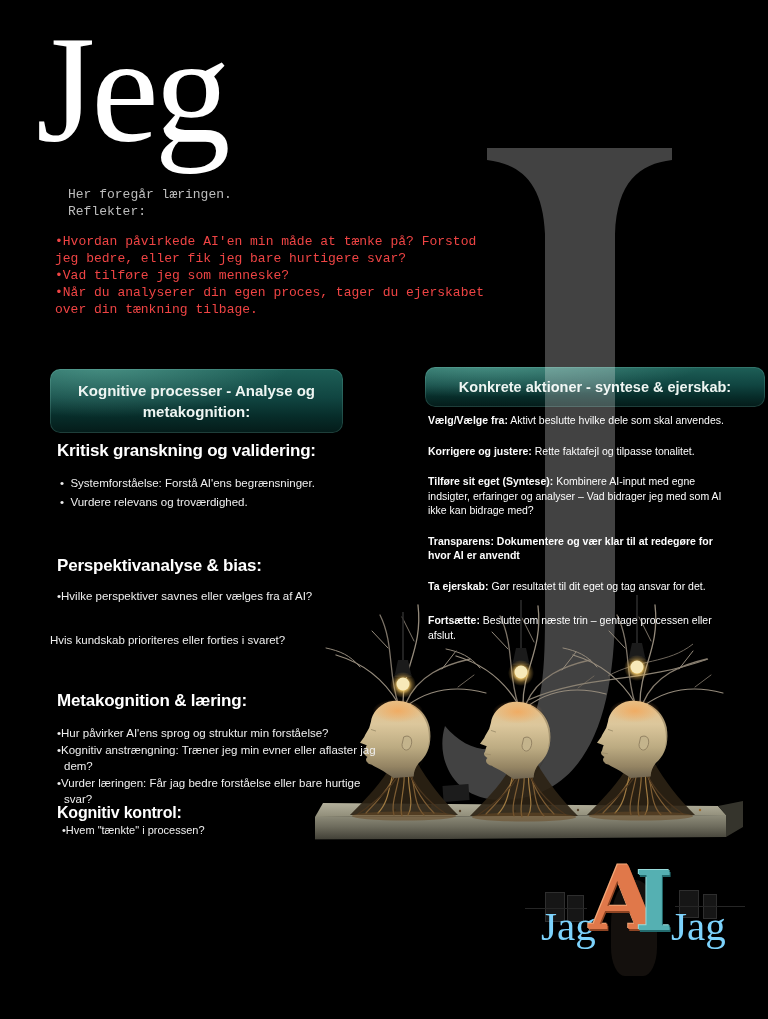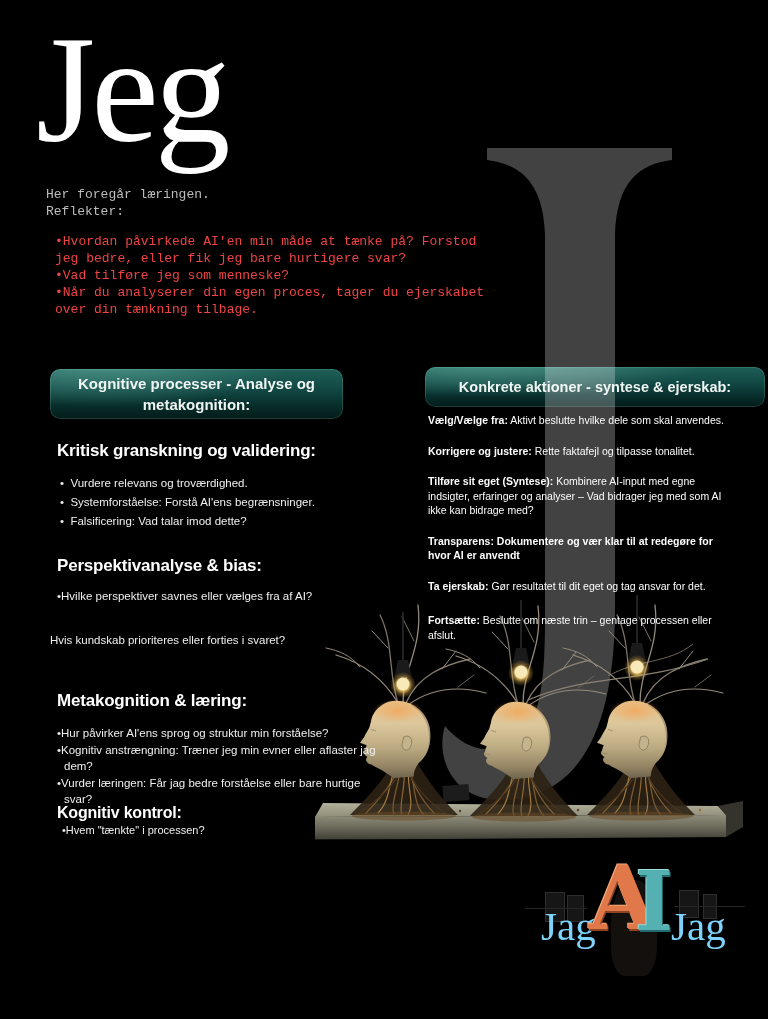--- a/index.html
+++ b/index.html
@@ -6,31 +6,31 @@
   body{position:relative;width:768px;height:1019px;overflow:hidden;
        font-family:"Liberation Sans",sans-serif;color:#fff;}
   .abs{position:absolute;}
 
   
   .title{left:36px;top:14px;z-index:4;font-family:"Liberation Serif",serif;
          font-size:152px;line-height:1;letter-spacing:-4px;color:#fff;font-weight:400;}
 
   
   .mono{font-family:"Liberation Mono",monospace;font-size:13px;line-height:17px;color:#bdbdbd;z-index:4;}
-  .intro{left:46px;top:186px;}
+  .intro{left:68px;top:186px;}
   .mono-bullets{left:55px;top:233px;width:436px;color:#ef4444;}
   .mono-bullets div{margin:0;}
 
   
   .bar{z-index:1;border-radius:10px;display:flex;align-items:center;justify-content:center;
        text-align:center;font-weight:bold;color:#eef5f2;
        background:radial-gradient(ellipse at 18% -10%, rgba(125,205,188,0.45), rgba(125,205,188,0) 55%),
                   linear-gradient(180deg,#1e5f57 0%, #104541 45%, #072c29 75%, #041b19 100%);
        box-shadow:0 0 0 1px rgba(150,220,205,0.18) inset, 0 2px 6px rgba(0,0,0,0.8);}
-  .bar-left{left:50px;top:369px;width:293px;height:50px;font-size:15px;line-height:21px;padding:2px 12px;box-sizing:border-box;}
+  .bar-left{left:50px;top:369px;width:293px;height:64px;font-size:15px;line-height:21px;padding:2px 12px;box-sizing:border-box;}
   .bar-right{left:425px;top:367px;width:340px;height:40px;font-size:14.5px;white-space:nowrap;}
 
   
   .lhead{z-index:4;font-weight:bold;color:#fff;font-size:17px;letter-spacing:-0.2px;}
   .lbullets{z-index:4;font-size:11.5px;line-height:19px;color:#efefef;width:320px;}
   .lbullets .b::before{content:"\2022\00a0\00a0";}
   .lbullets2{line-height:16px;width:332px;}
   .lbullets2 .b{padding-left:7px;text-indent:-7px;margin-bottom:1px;}
   .lbullets2 .b::before{content:"\2022";}
   .note{z-index:4;font-size:11.5px;color:#efefef;}
@@ -83,23 +83,22 @@
 
 <div class="abs bar bar-left">
   <span>Kognitive processer - Analyse og metakognition:</span>
 </div>
 <div class="abs bar bar-right">
   <span>Konkrete aktioner - syntese &amp; ejerskab:</span>
 </div>
 
 <div class="abs lhead" style="left:57px;top:441px;">Kritisk granskning og validering:</div>
 <div class="abs lbullets" style="left:60px;top:474px;">
+  <div class="b">Systemforståelse: Forstå AI'ens begrænsninger.</div>
   <div class="b">Vurdere relevans og troværdighed.</div>
-  <div class="b">Systemforståelse: Forstå AI'ens begrænsninger.</div>
-  <div class="b">Falsificering: Vad talar imod dette?</div>
 </div>
 
 <div class="abs lhead" style="left:57px;top:556px;">Perspektivanalyse &amp; bias:</div>
 <div class="abs note" style="left:57px;top:590px;width:320px;">•Hvilke perspektiver savnes eller vælges fra af AI?</div>
 <div class="abs note" style="left:50px;top:634px;width:320px;">Hvis kundskab prioriteres eller forties i svaret?</div>
 
 <div class="abs lhead" style="left:57px;top:691px;">Metakognition &amp; læring:</div>
 <div class="abs lbullets lbullets2" style="left:57px;top:725px;">
   <div class="b">Hur påvirker AI'ens sprog og struktur min forståelse?</div>
   <div class="b">Kognitiv anstrængning: Træner jeg min evner eller aflaster jag dem?</div>

